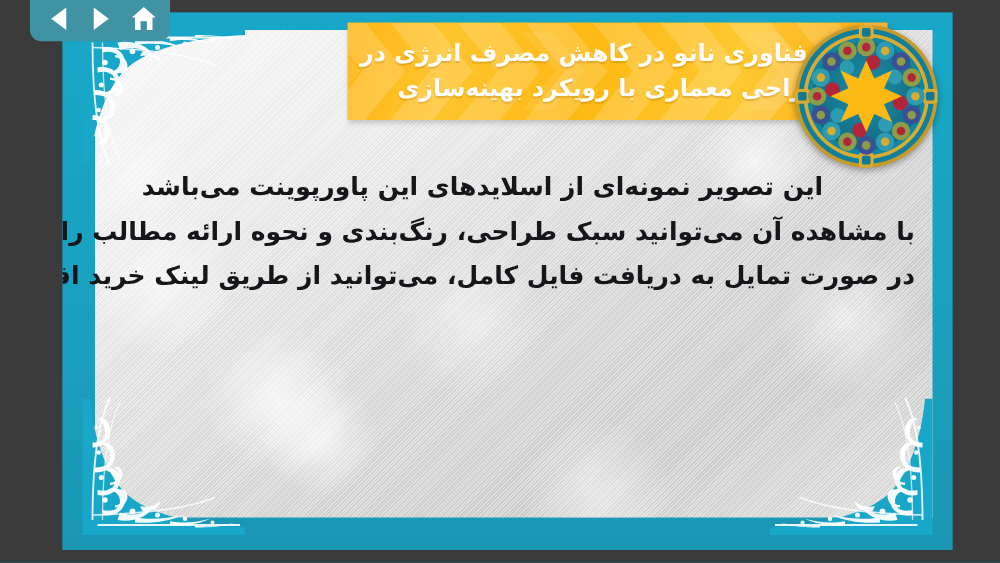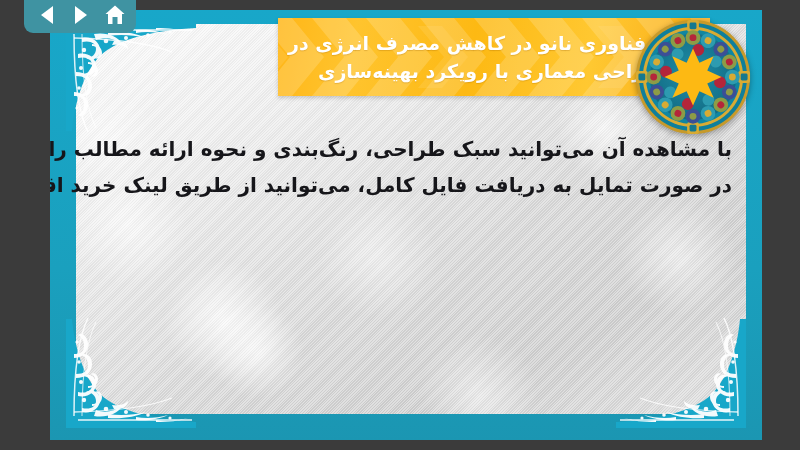--- a/index.html
+++ b/index.html
@@ -442,18 +442,19 @@
           </g>
         <g transform="rotate(326 60 60)">
             <circle cx="60" cy="32" r="6" fill="#2d9bb0"></circle>
           </g>
       </g>
 
       <path d="M60 28 L66.5 42.5 L81 36 L74.5 50.5 L89 57 L74.5 63.5 L81 78 L66.5 71.5 L60 86 L53.5 71.5 L39 78 L45.5 63.5 L31 57 L45.5 50.5 L39 36 L53.5 42.5 Z" fill="#fdb913" transform="translate(0,3)"></path>
     </svg>
 
     <div id="body-text">
+      <div class="body-line l1">این تصویر نمونه‌ای از اسلایدهای این پاورپوینت می‌باشد</div>
       <div class="body-line l2">با مشاهده آن می‌توانید سبک طراحی، رنگ‌بندی و نحوه ارائه مطالب را بررسی نمایید</div>
       <div class="body-line l3">در صورت تمایل به دریافت فایل کامل، می‌توانید از طریق لینک خرید اقدام فرمایید</div>
     </div>
 
   </div>
 </div>
 
 </body></html>

